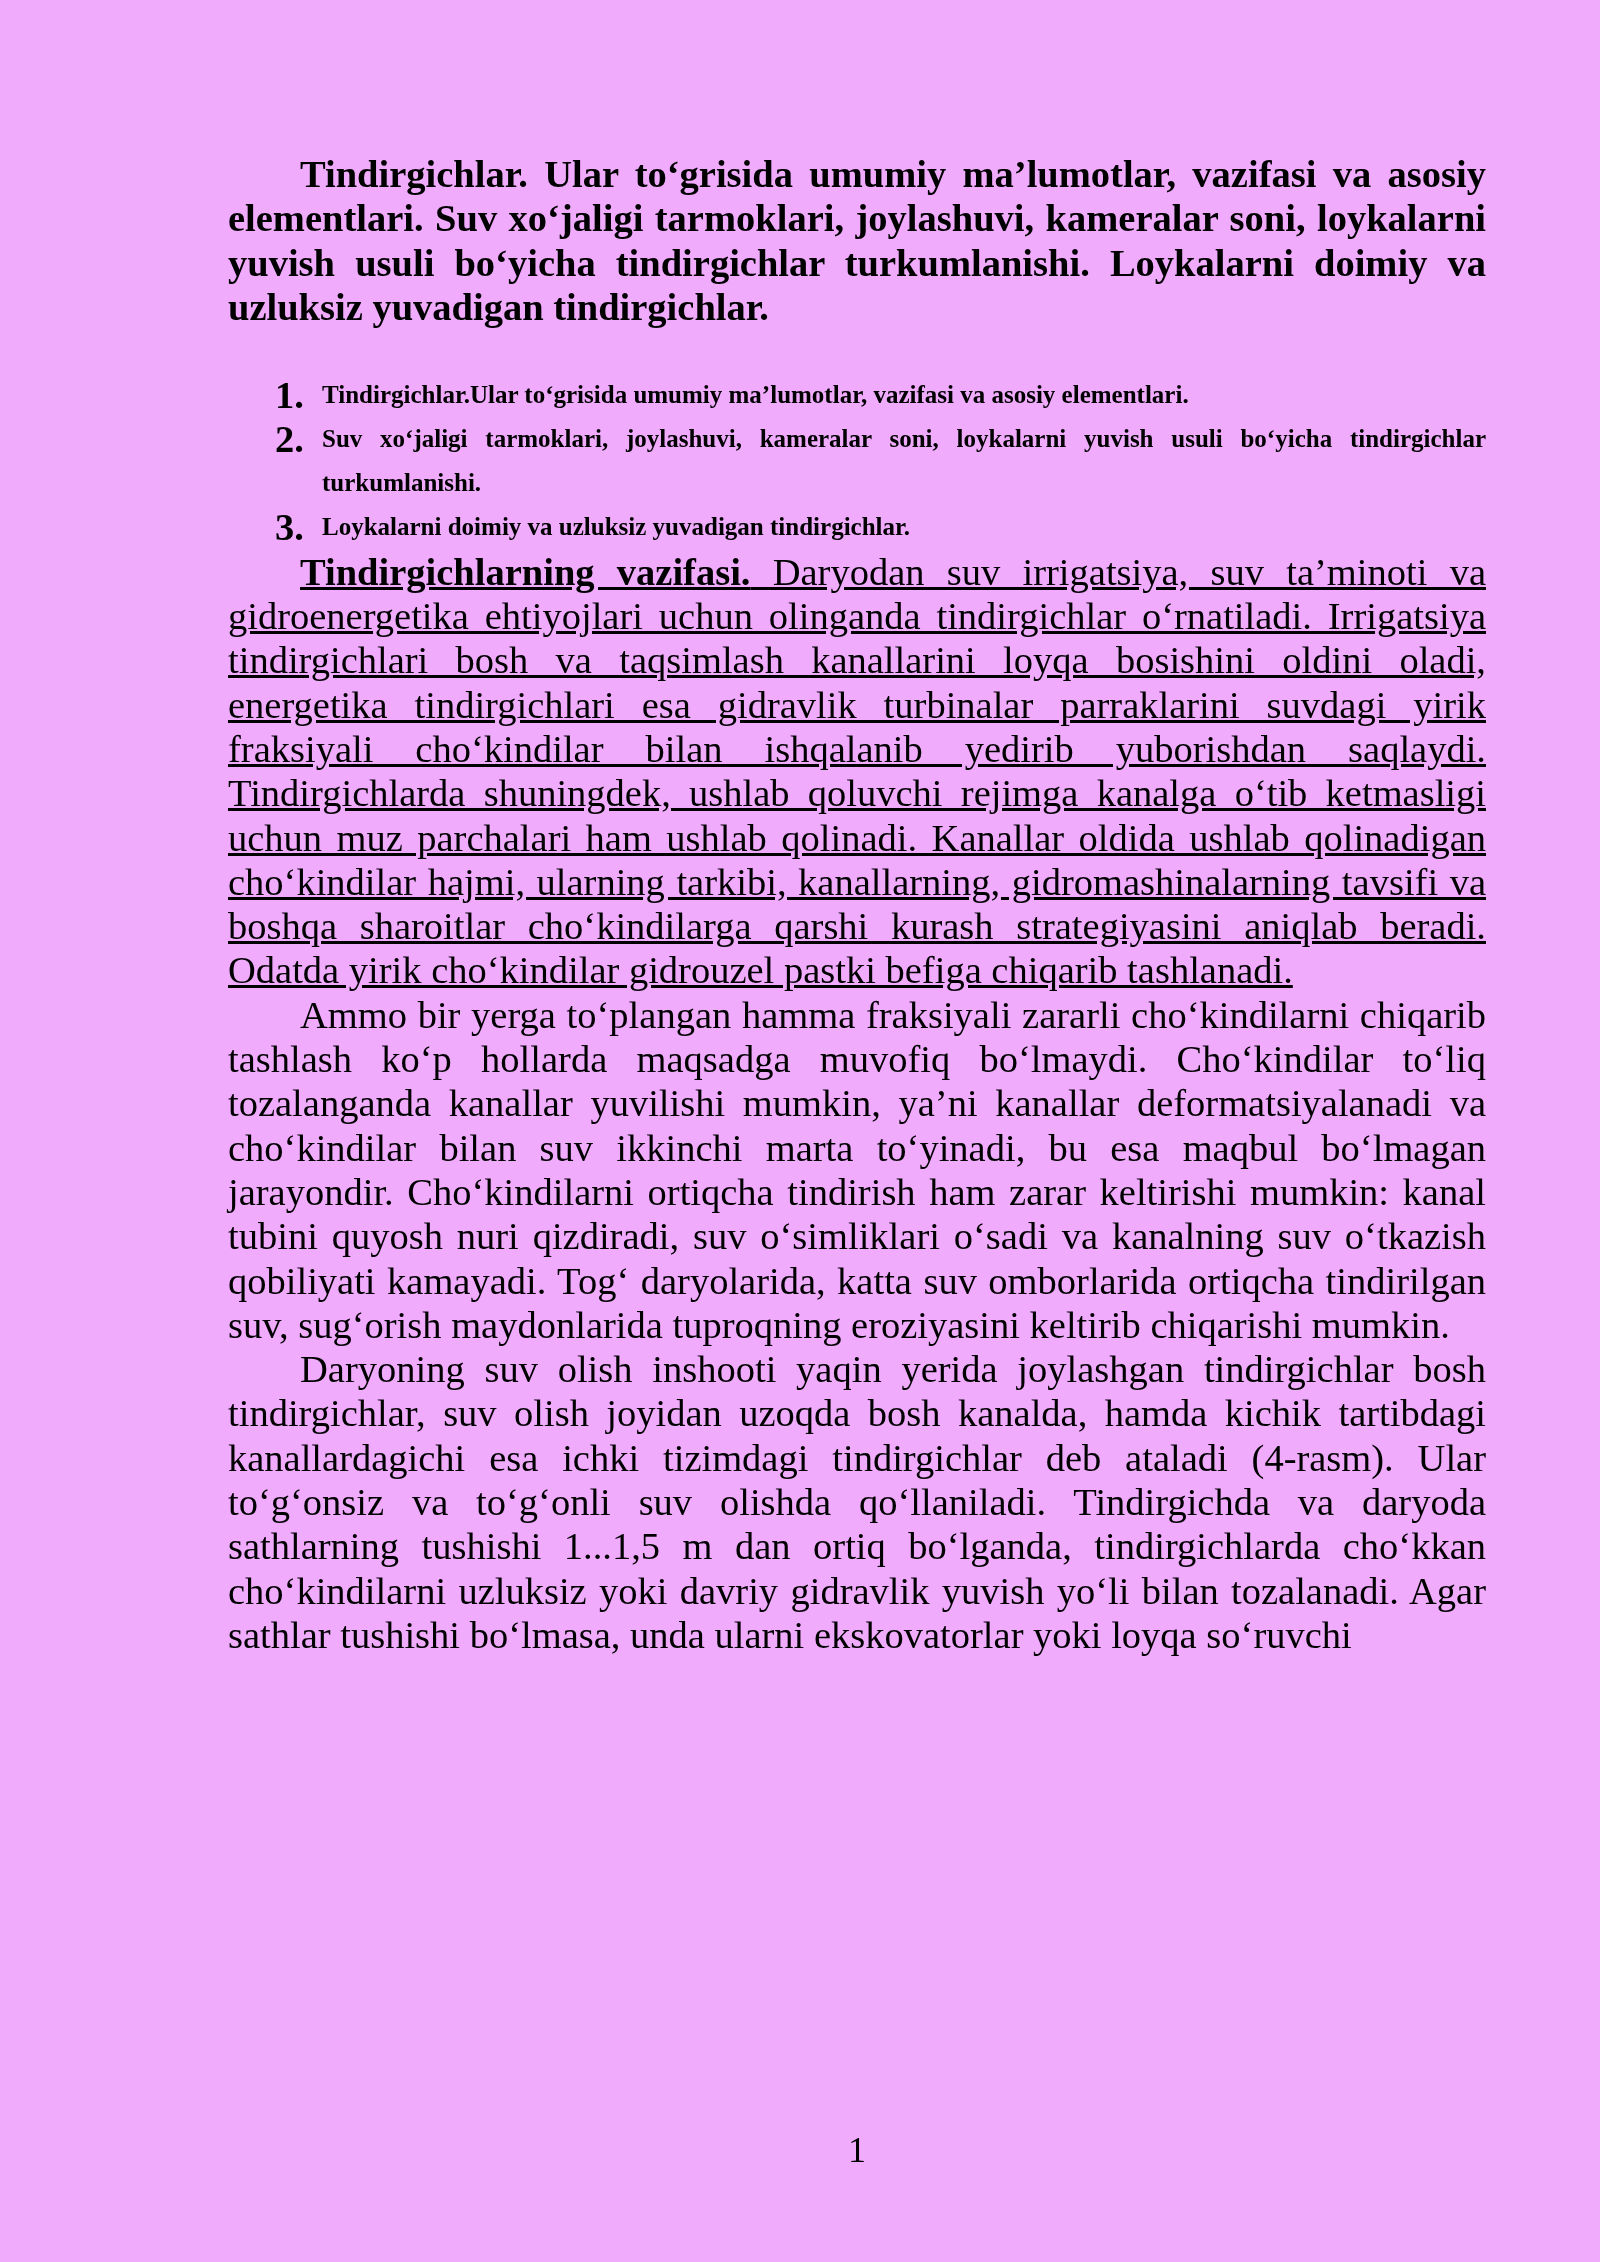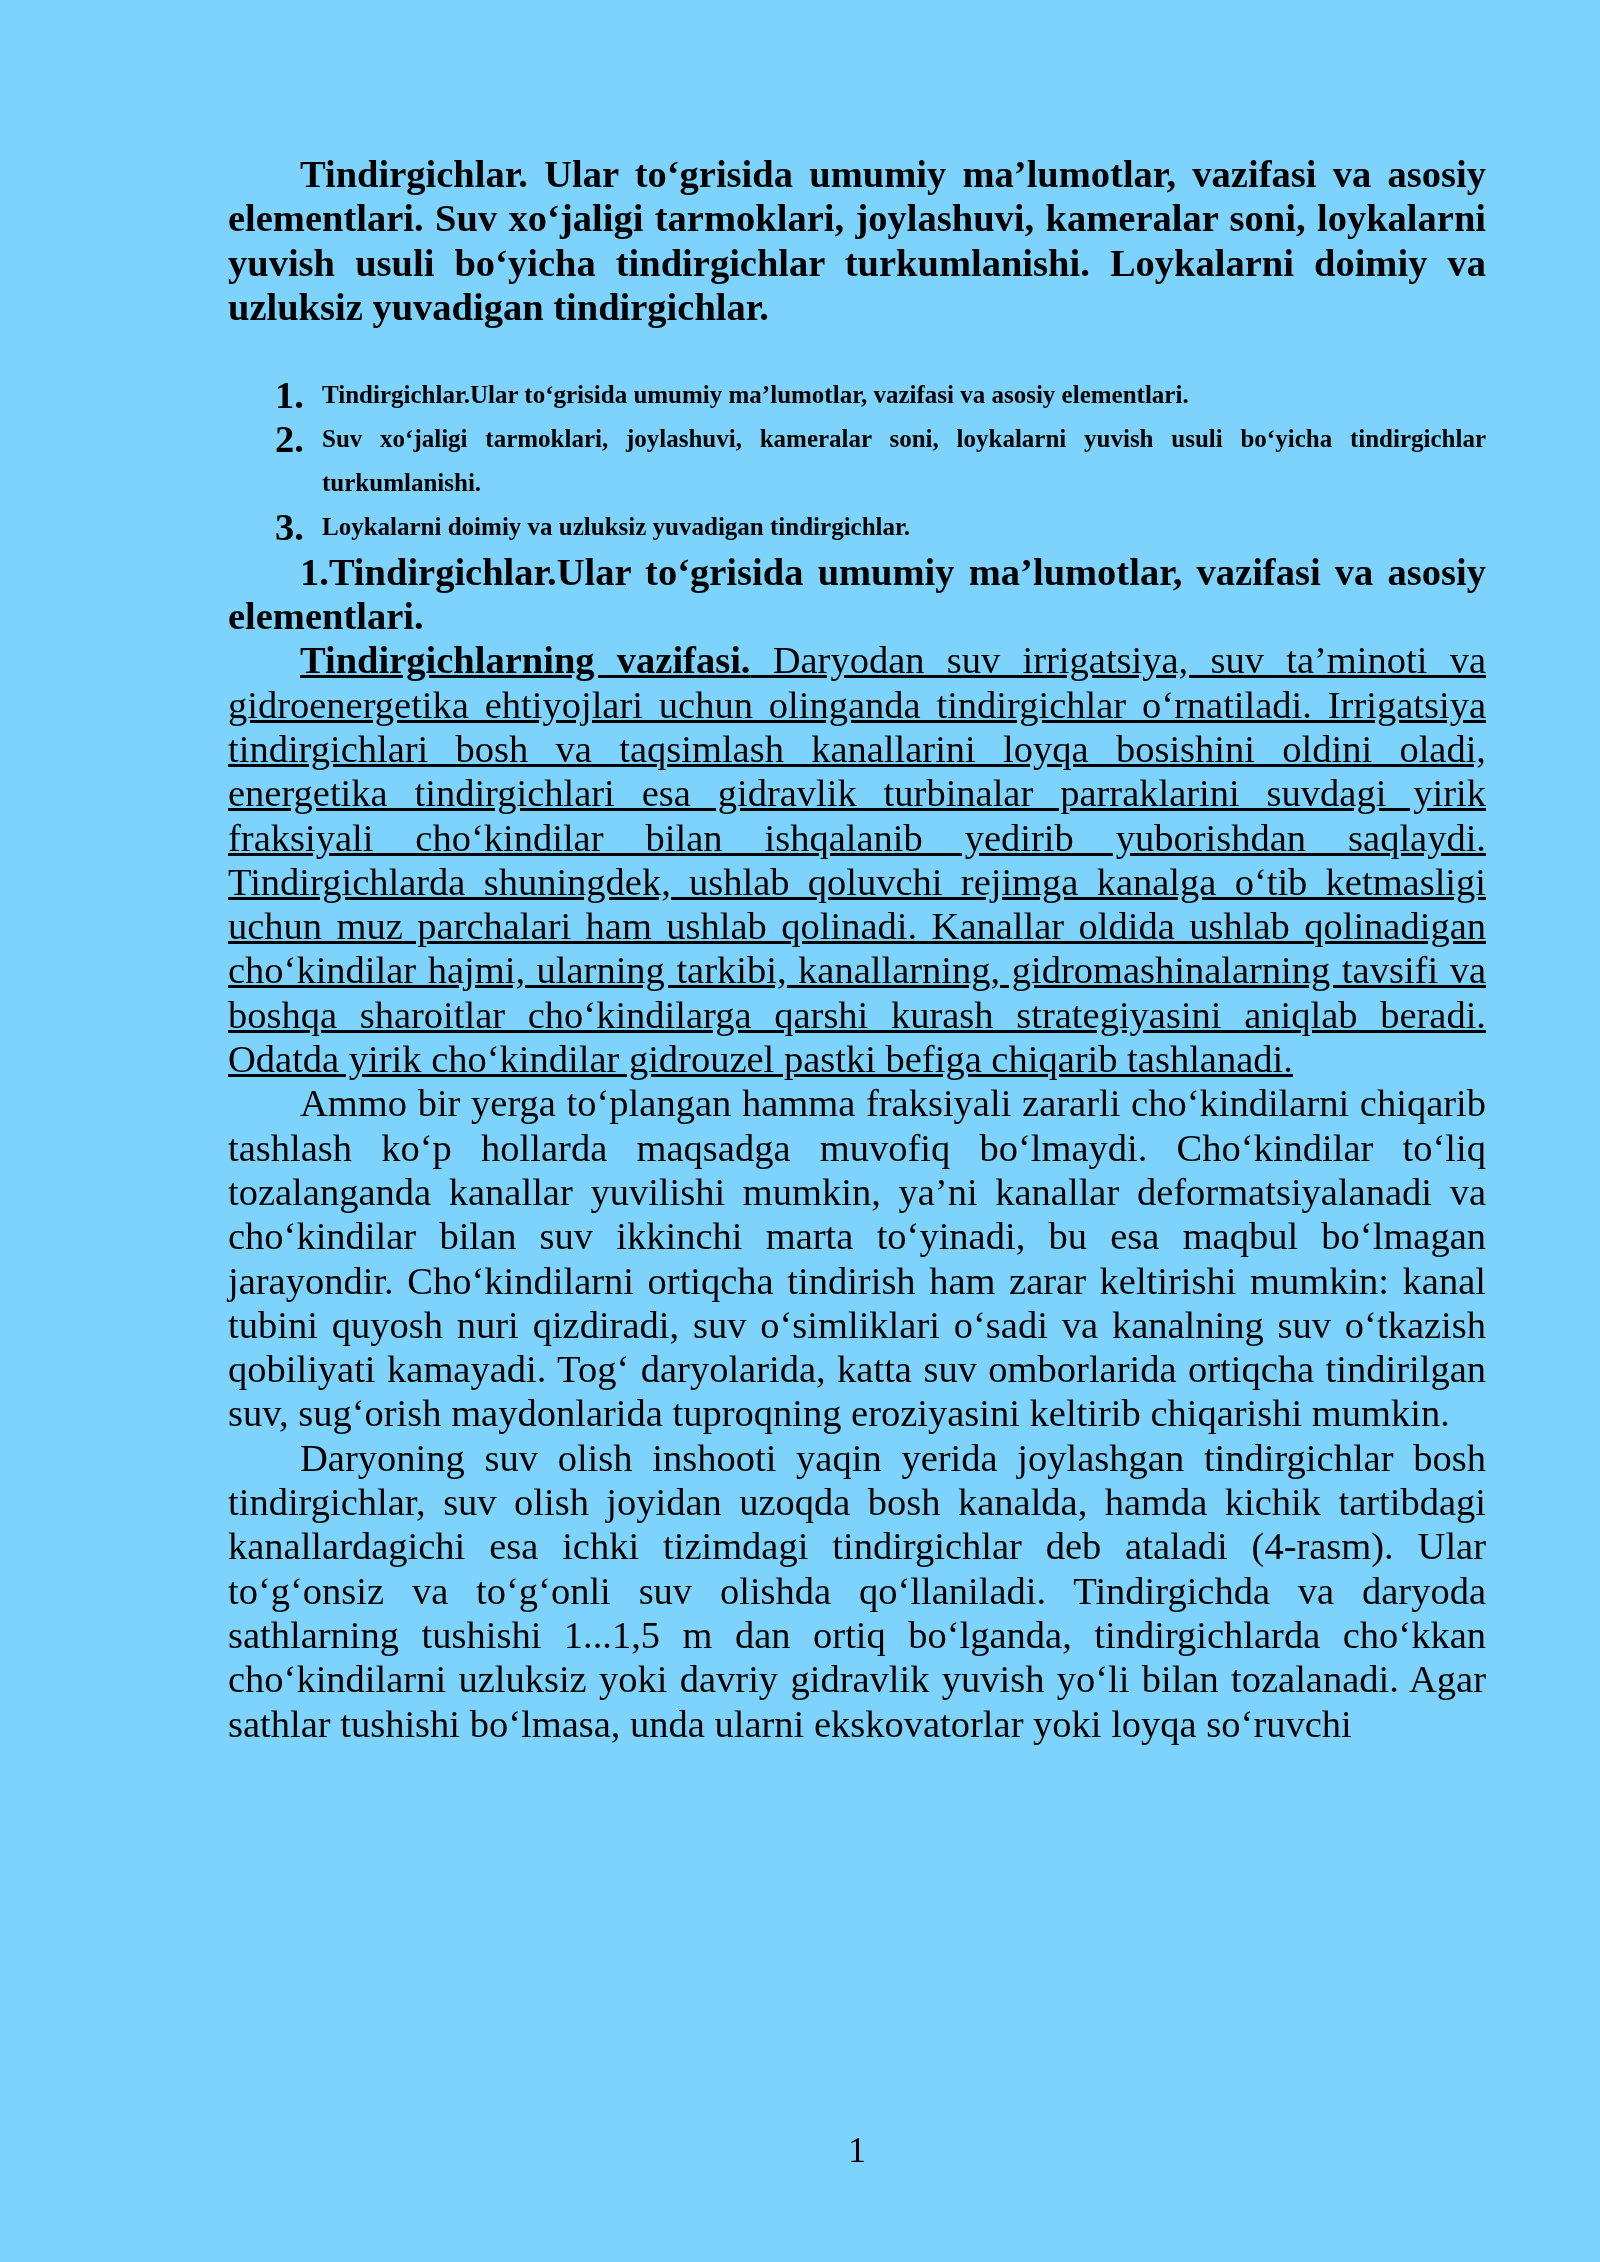--- a/index.html
+++ b/index.html
@@ -4,21 +4,21 @@
 <style>
   html, body {
     margin: 0;
     padding: 0;
     background: #ffffff;
   }
   .page {
     position: relative;
     width: 1600px;
     height: 2262px;
-    background: #7dd3fc;
+    background: #f0abfc;
     color: #000000;
     font-family: "Liberation Serif", serif;
     overflow: hidden;
   }
   .content {
     position: absolute;
     left: 228px;
     top: 152px;
     width: 1258px;
   }
@@ -106,21 +106,20 @@
         <span class="list-num">2.</span>
         <div class="list-text">Suv xoʻjaligi tarmoklari, joylashuvi, kameralar soni, loykalarni yuvish usuli boʻyicha tindirgichlar turkumlanishi.</div>
       </div>
       <div class="list-row">
         <span class="list-num">3.</span>
         <div class="list-text">Loykalarni doimiy va uzluksiz yuvadigan tindirgichlar.</div>
       </div>
     </div>
 
 
-    <p class="section-heading">1.Tindirgichlar.Ular toʻgrisida umumiy maʼlumotlar, vazifasi va asosiy elementlari.</p>
 
     <p class="body-para body-first"><span class="bold-lead">Tindirgichlarning vazifasi.</span><span> Daryodan suv irrigatsiya, suv taʼminoti va gidroenergetika ehtiyojlari uchun olinganda tindirgichlar oʻrnatiladi. Irrigatsiya tindirgichlari bosh va taqsimlash kanallarini loyqa bosishini oldini oladi, energetika tindirgichlari esa gidravlik turbinalar parraklarini suvdagi yirik fraksiyali choʻkindilar bilan ishqalanib yedirib yuborishdan saqlaydi. Tindirgichlarda shuningdek, ushlab qoluvchi rejimga kanalga oʻtib ketmasligi uchun muz parchalari ham ushlab qolinadi. Kanallar oldida ushlab qolinadigan choʻkindilar hajmi, ularning tarkibi, kanallarning, gidromashinalarning tavsifi va boshqa sharoitlar choʻkindilarga qarshi kurash strategiyasini aniqlab beradi. Odatda yirik choʻkindilar gidrouzel pastki  befiga chiqarib tashlanadi.</span></p>
 
     <p class="body-para">Ammo bir yerga toʻplangan hamma fraksiyali zararli choʻkindilarni chiqarib tashlash koʻp hollarda maqsadga muvofiq boʻlmaydi. Choʻkindilar toʻliq tozalanganda kanallar yuvilishi mumkin, yaʼni kanallar deformatsiyalanadi va choʻkindilar bilan suv ikkinchi marta toʻyinadi, bu esa maqbul boʻlmagan jarayondir. Choʻkindilarni ortiqcha tindirish ham zarar keltirishi mumkin: kanal tubini quyosh nuri qizdiradi, suv oʻsimliklari oʻsadi va kanalning suv oʻtkazish qobiliyati kamayadi. Togʻ daryolarida, katta suv omborlarida ortiqcha tindirilgan suv, sugʻorish maydonlarida tuproqning eroziyasini keltirib chiqarishi mumkin.</p>
 
     <p class="body-para"><span>Daryoning suv olish inshooti yaqin yerida joylashgan tindirgichlar </span><span class="italic-seg">bosh</span><span> tindirgichlar, </span><span class="italic-seg">suv olish joyidan uzoqda</span><span> bosh kanalda, hamda kichik tartibdagi kanallardagichi esa </span><span class="italic-seg">ichki</span><span> tizimdagi tindirgichlar deb ataladi (4-rasm). Ular toʻgʻonsiz va toʻgʻonli suv olishda qoʻllaniladi. Tindirgichda va daryoda sathlarning tushishi 1...1,5 m dan ortiq boʻlganda, tindirgichlarda choʻkkan choʻkindilarni uzluksiz yoki davriy gidravlik yuvish yoʻli bilan tozalanadi. Agar sathlar tushishi boʻlmasa, unda ularni ekskovatorlar yoki loyqa soʻruvchi</span></p>
 
   </div>
 
   <div class="page-number">1</div>

